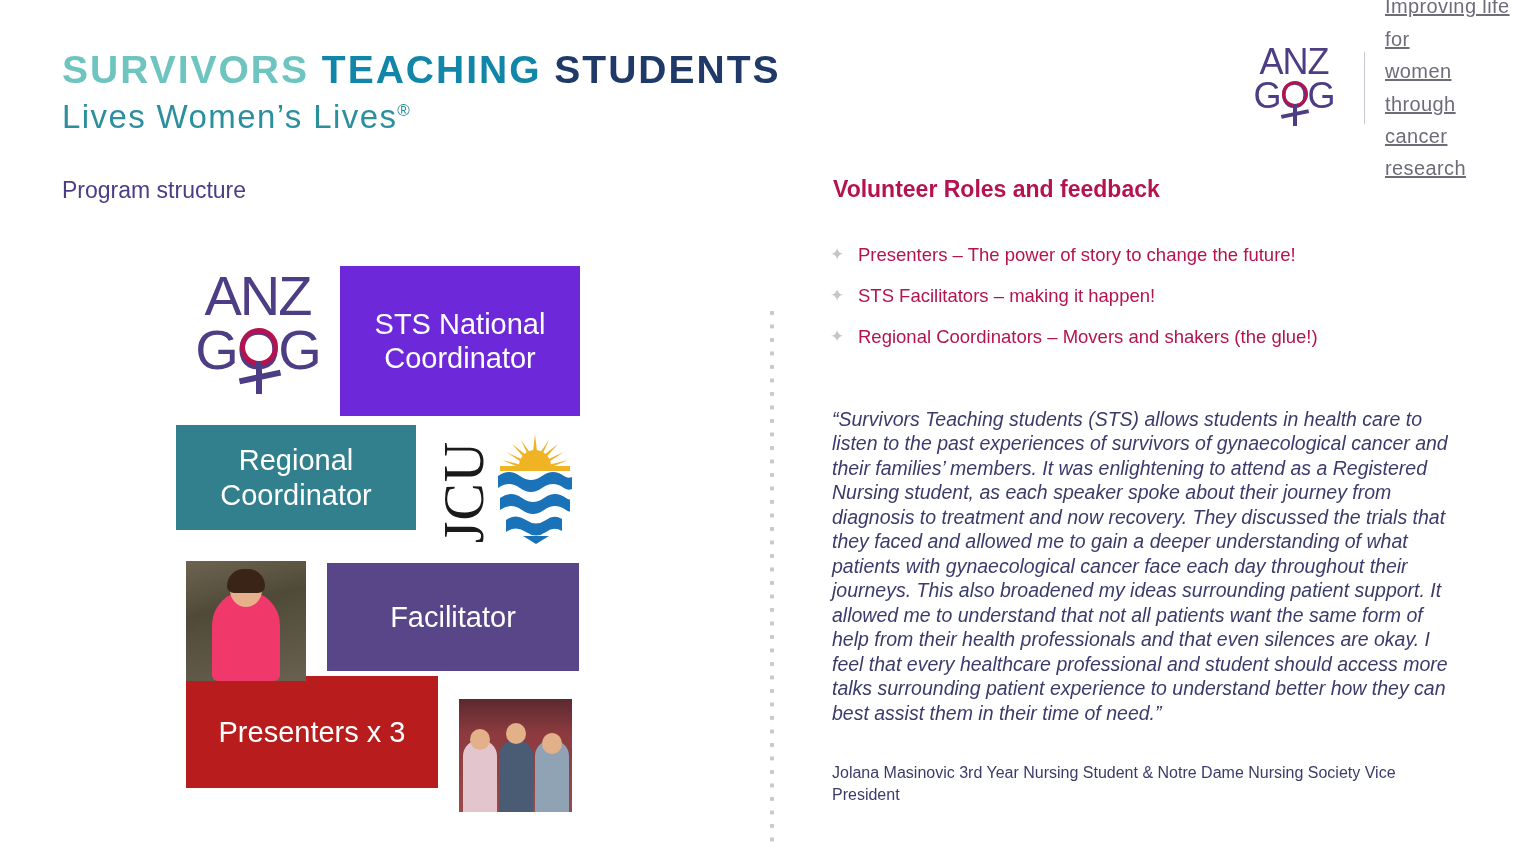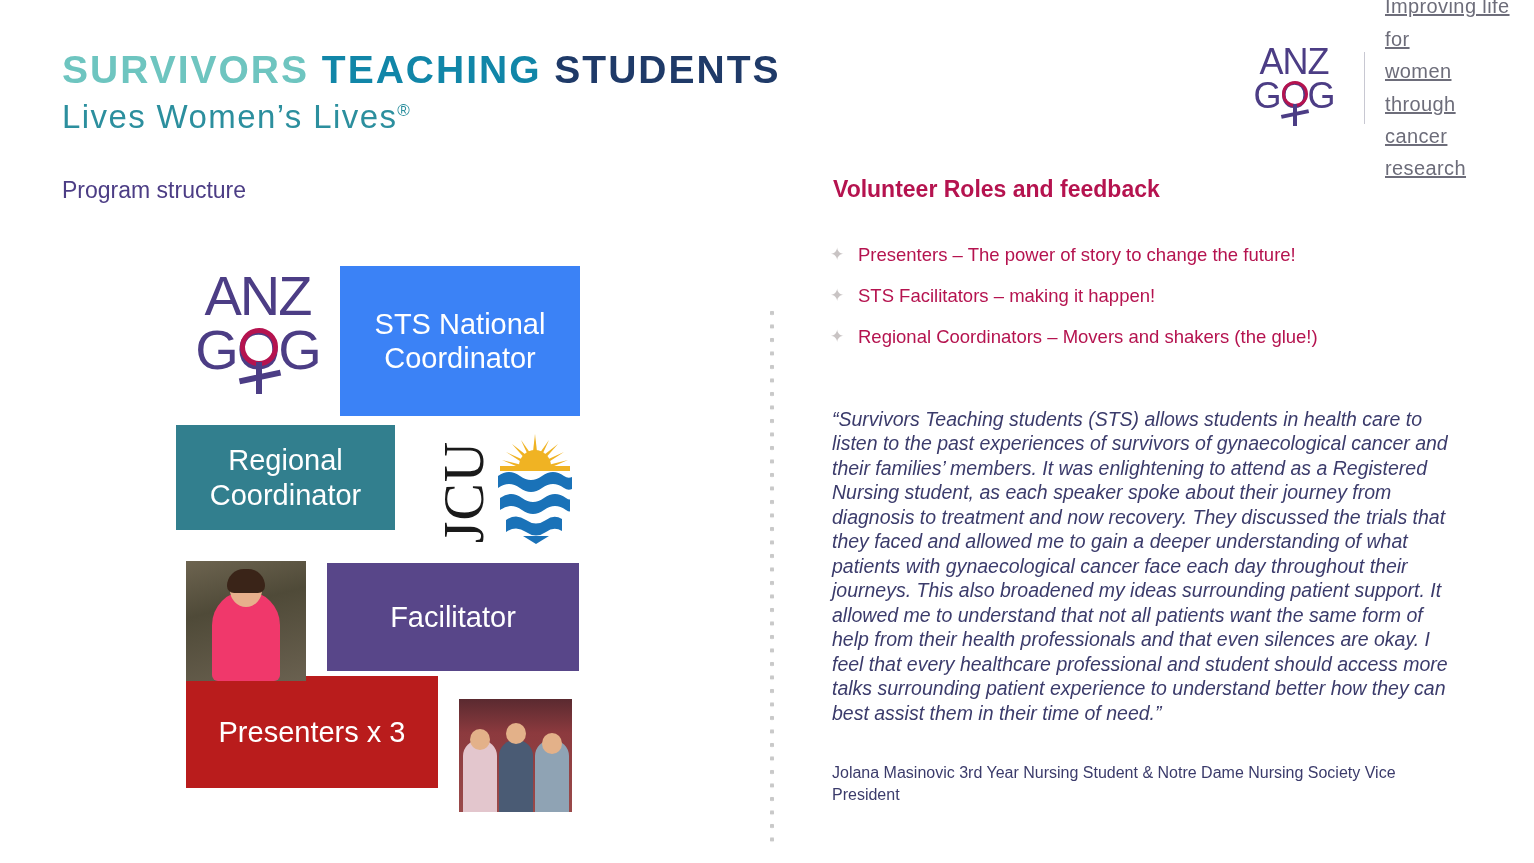--- a/index.html
+++ b/index.html
@@ -171,25 +171,25 @@
   #diag-anzgog .anz-row,
   #diag-anzgog .gog-row { width: 163px; font-size: 56px; letter-spacing: -2px; }
   #diag-anzgog .anz-row { top: 2px; }
   #diag-anzgog .gog-row { top: 56px; }
   #diag-anzgog .venus { left: 64px; top: 62px; width: 38px; height: 38px; border-width: 5px; }
   #diag-anzgog .venus-stem { left: 80px; top: 96px; width: 6px; height: 32px; }
   #diag-anzgog .venus-cross { left: 63px; top: 108px; width: 42px; height: 6px; }
 
   #box-national {
     left: 340px; top: 266px; width: 240px; height: 150px;
-    background: #3b82f6;
+    background: #6d28d9;
     font-size: 29px;
   }
   #box-regional {
-    left: 176px; top: 425px; width: 219px; height: 105px;
+    left: 176px; top: 425px; width: 240px; height: 105px;
     background: #327f8e;
     font-size: 29px;
   }
   #box-facilitator {
     left: 327px; top: 563px; width: 252px; height: 108px;
     background: #584689;
     font-size: 29px;
     text-align: center;
   }
   #box-presenters {

